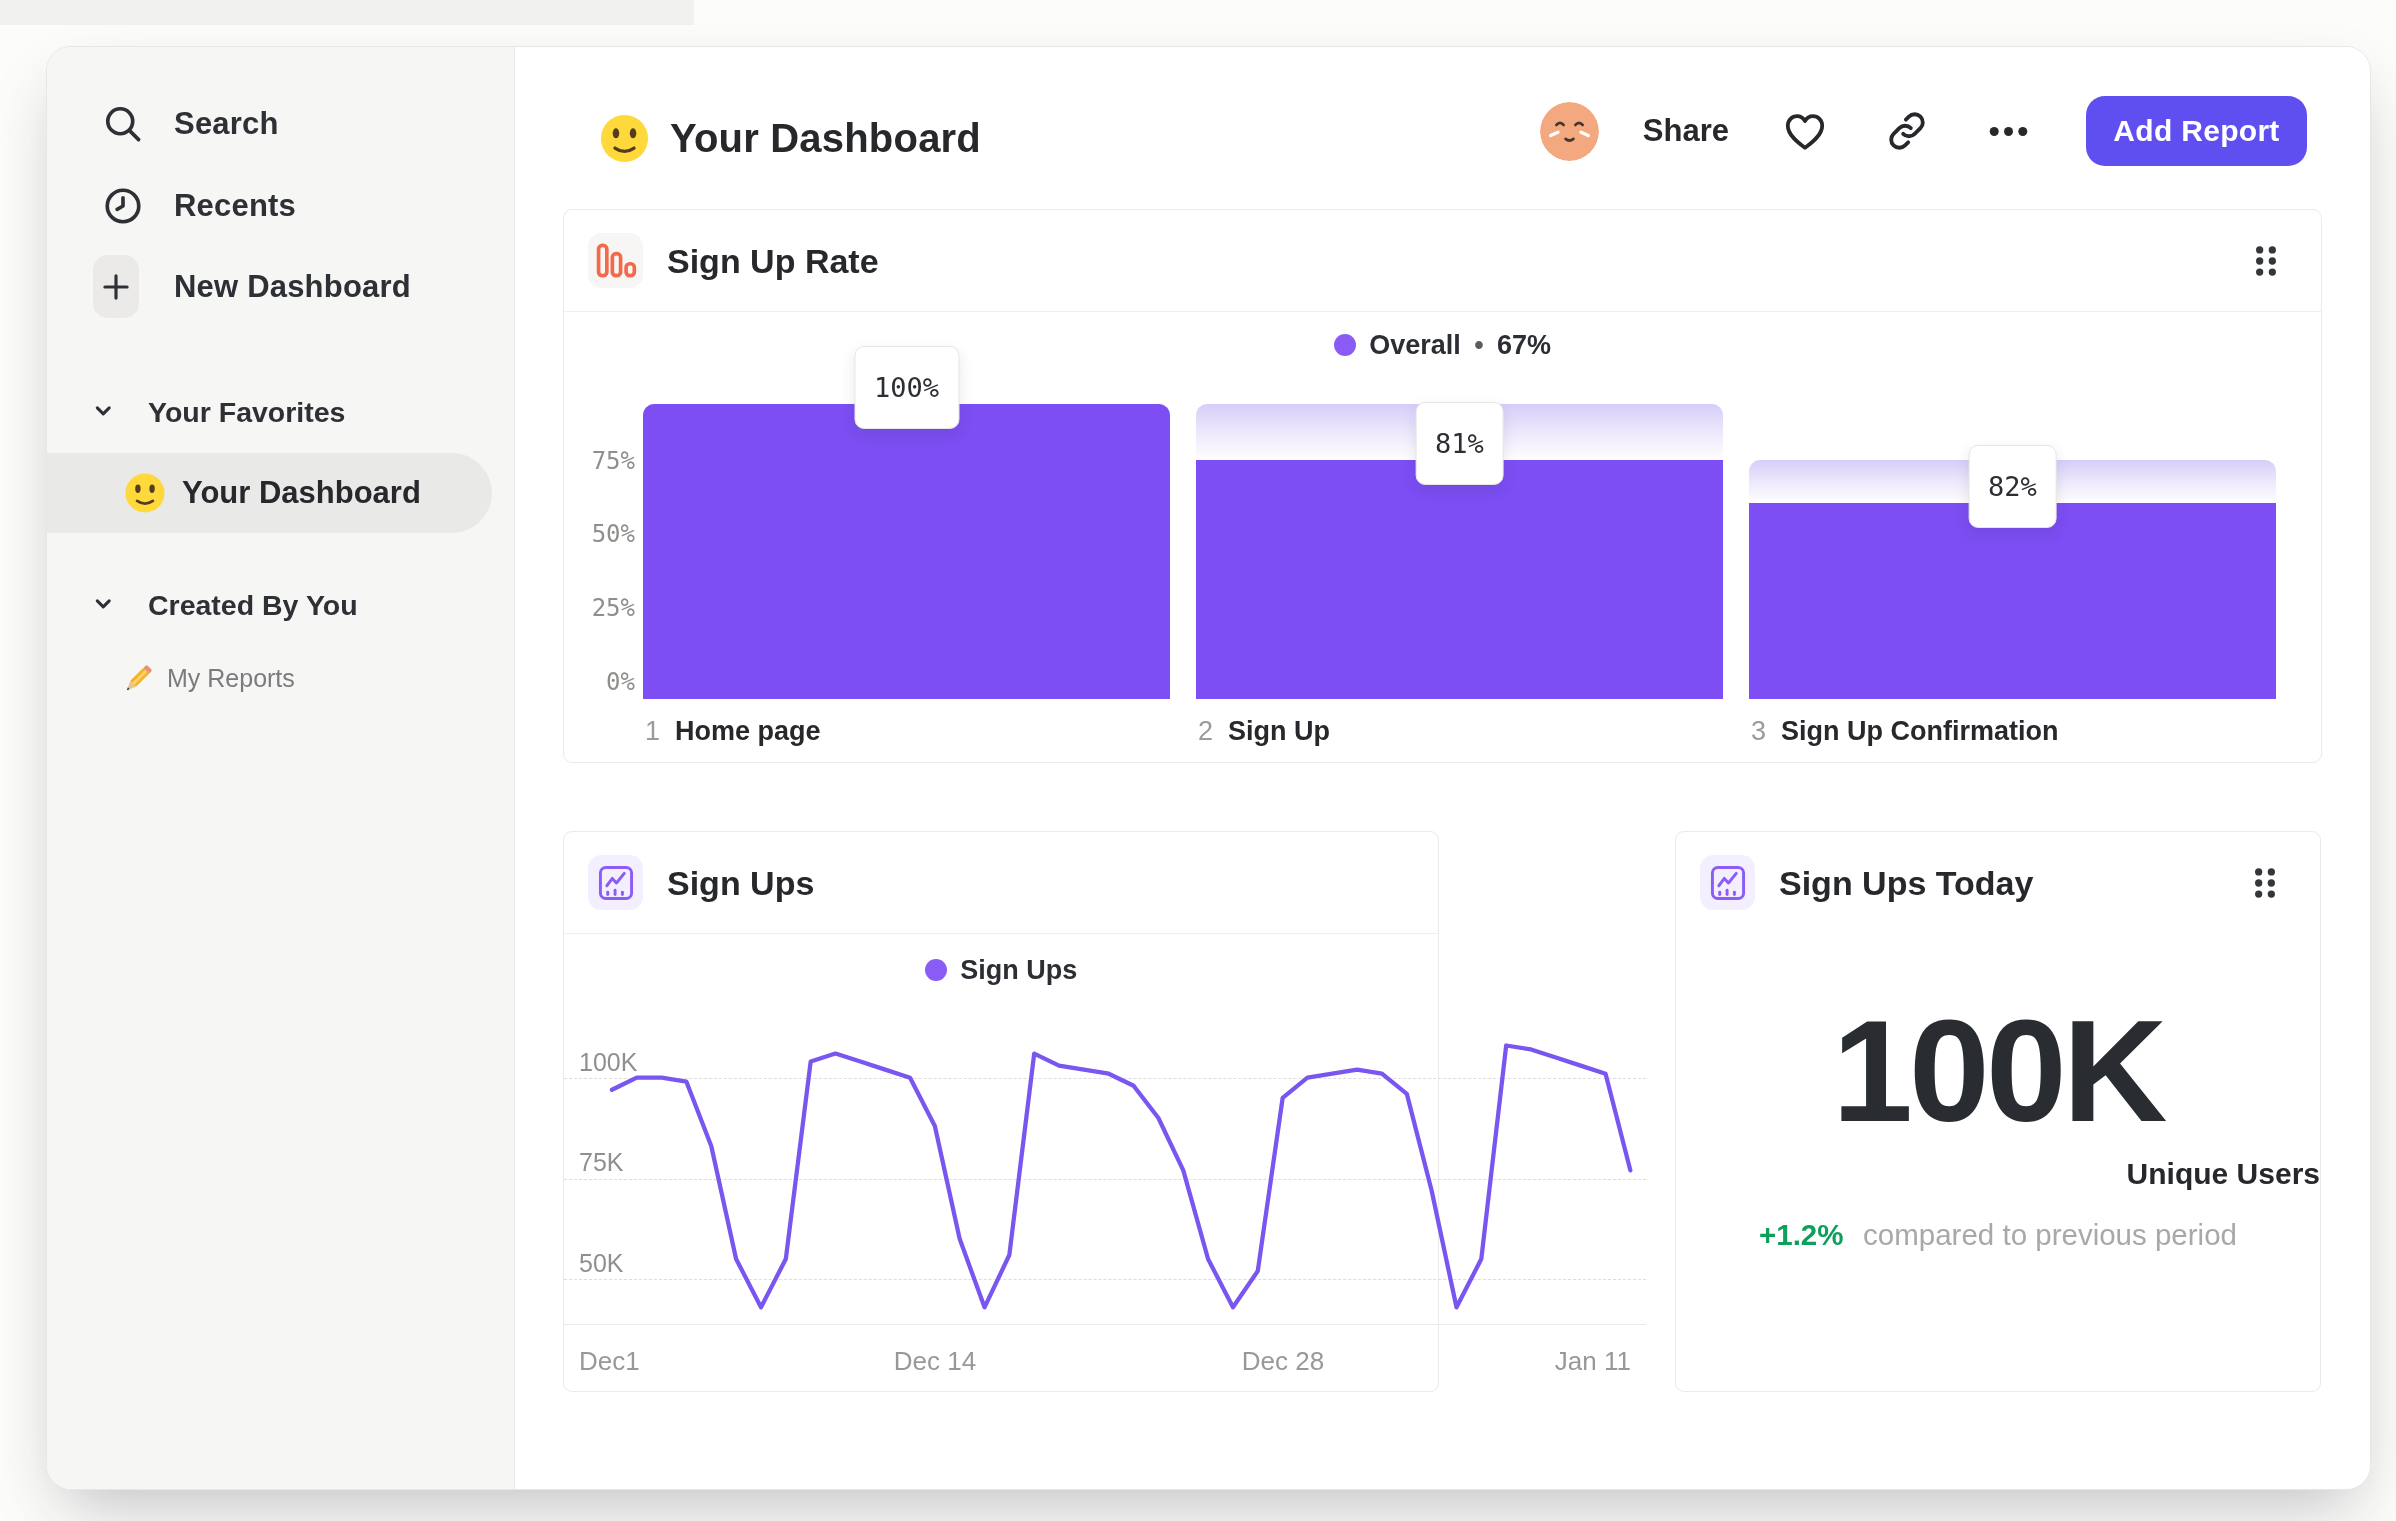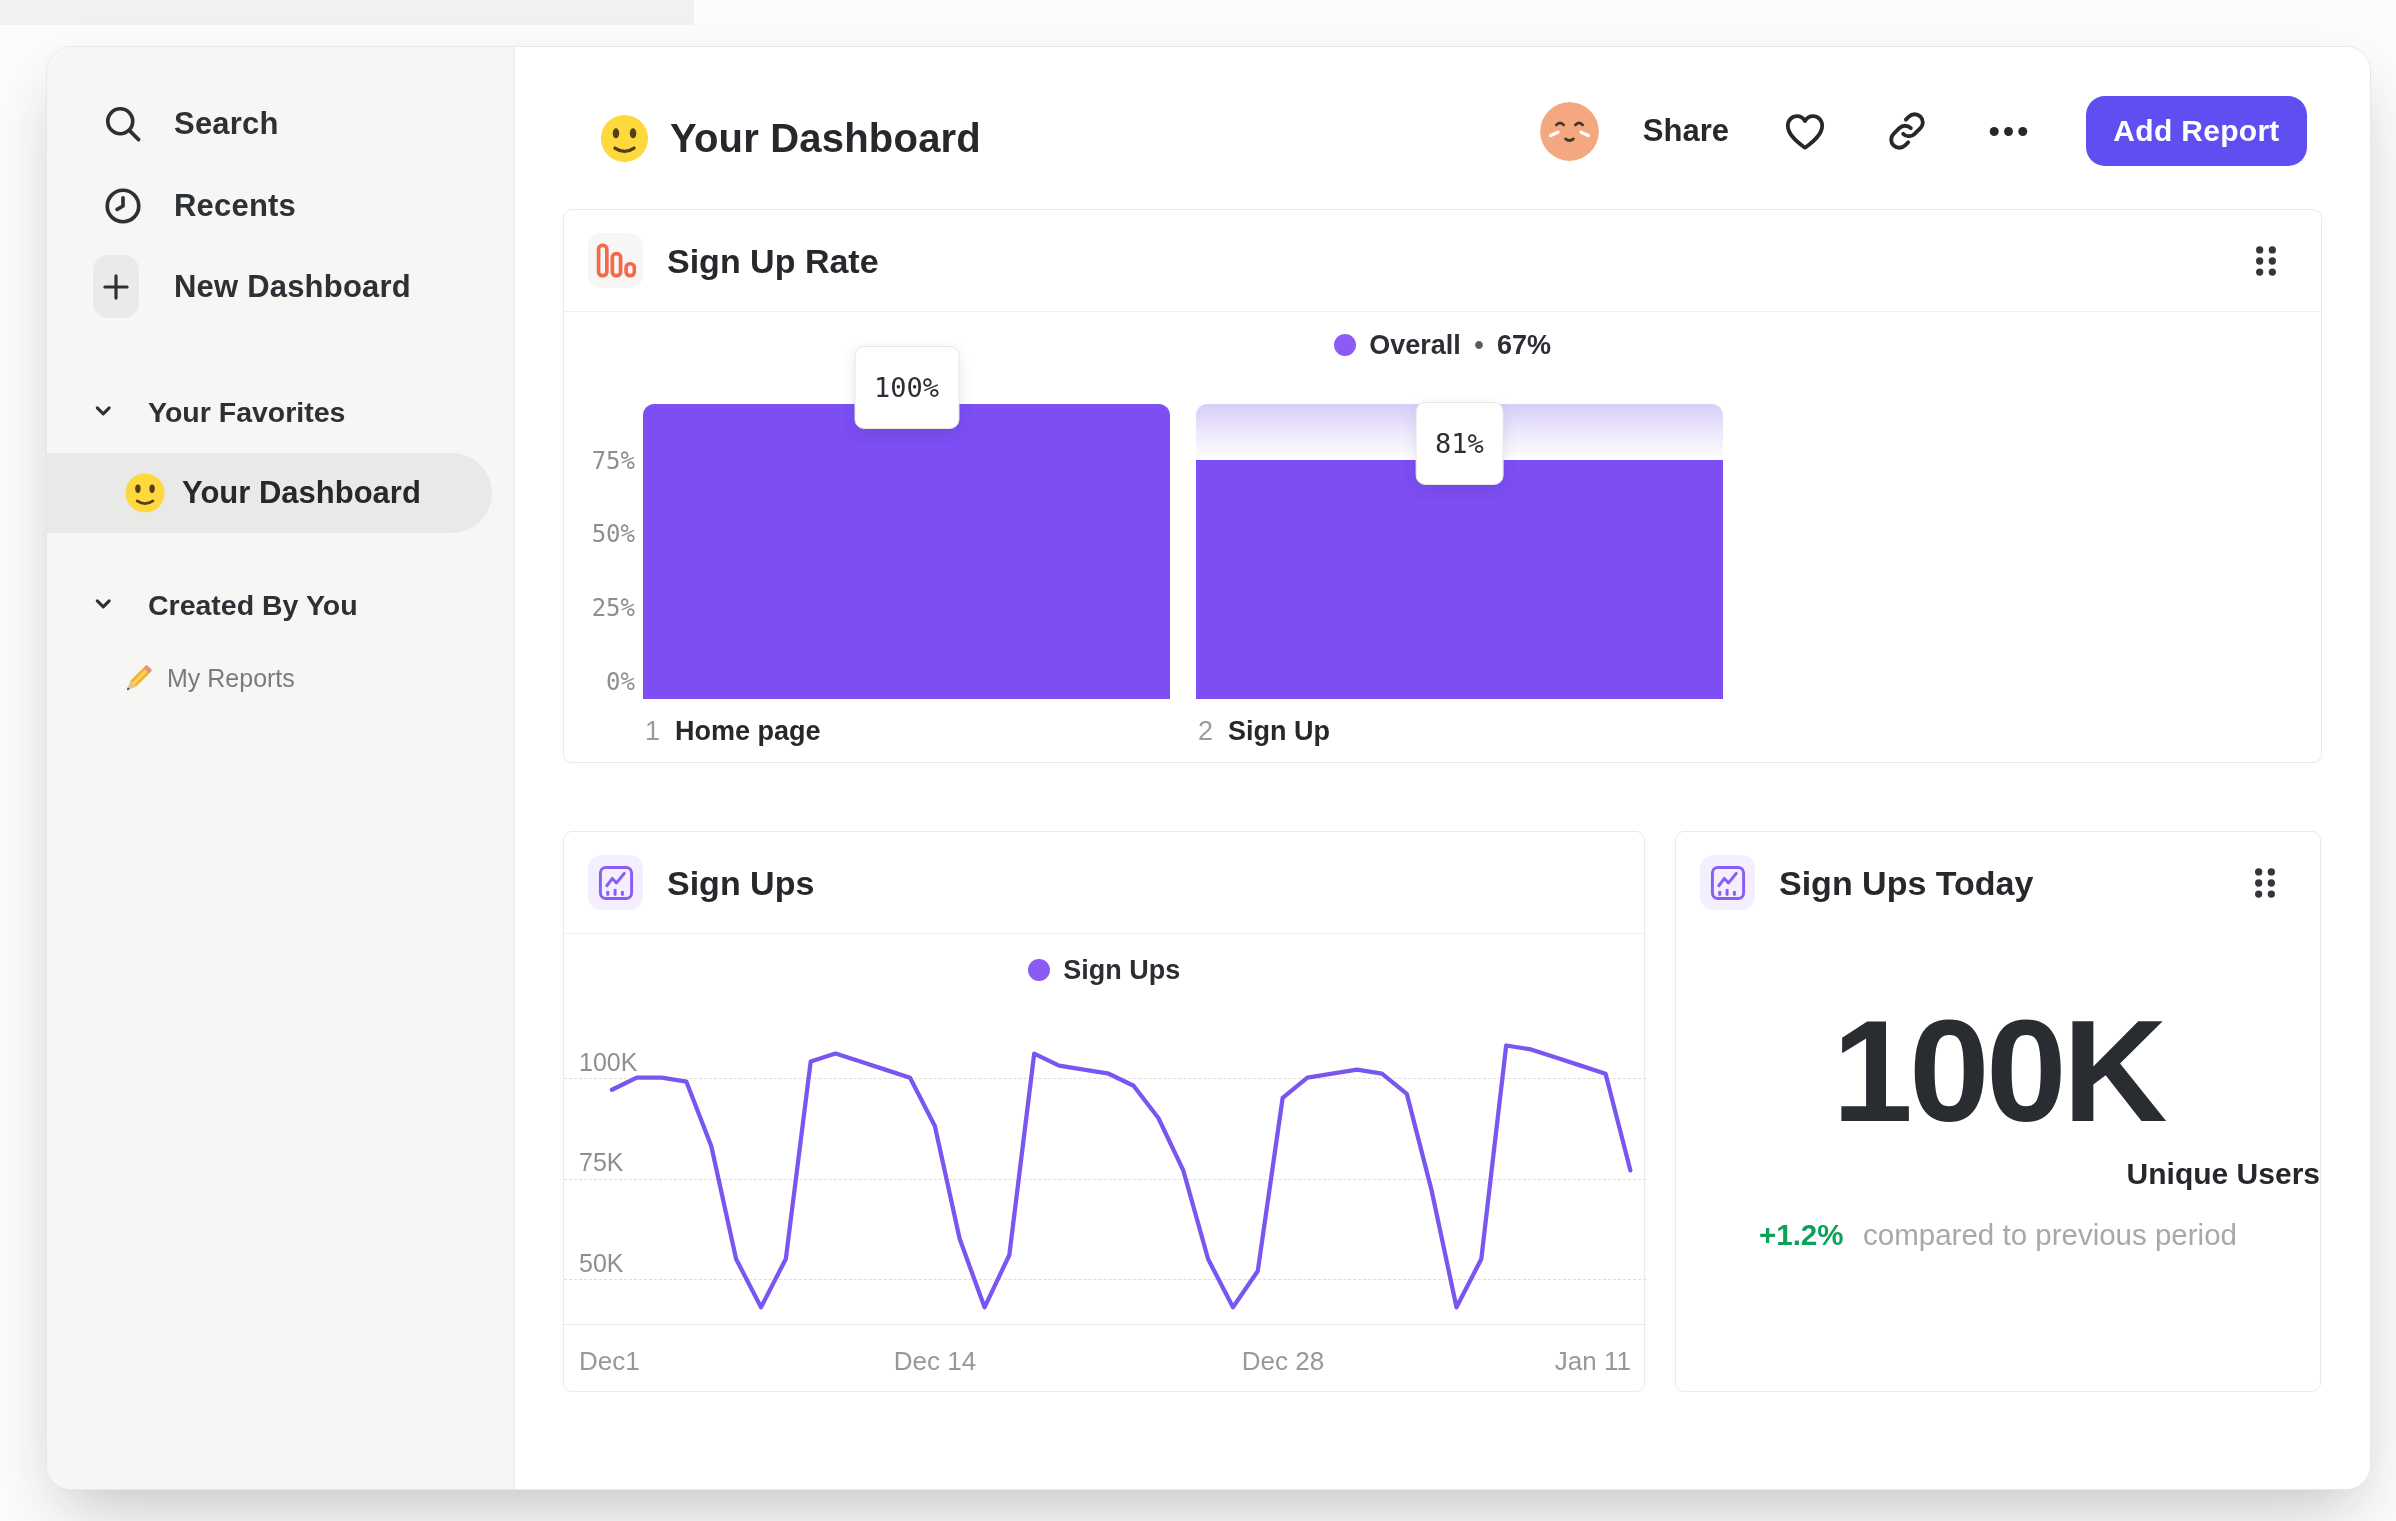--- a/index.html
+++ b/index.html
@@ -93,21 +93,21 @@
   .solid { position:absolute; left:0; bottom:0; width:100%; background:#7c4ef3; }
   .conv-badge { position:absolute; left:50%; transform:translateX(-50%);
                 background:#ffffff; border:1.9px solid #e7e6e4; border-radius:9.5px;
                 box-shadow:0 5.7px 13.3px rgba(40,40,60,.10);
                 padding:25px 19px; font-size:27px; color:#2b2e33; white-space:nowrap; }
   .x-label { position:absolute; left:1.9px; top:calc(100% + 17px); white-space:nowrap; font-size:27px; }
   .x-label .idx { color:#9b9b99; margin-right:15px; font-weight:400; }
   .x-label .lbl { color:#26282b; font-weight:600; }
 
   
-  #line-card { left:516px; top:784px; width:1082px; height:561px; }
+  #line-card { left:516px; top:784px; width:876px; height:561px; }
   #line-card .legend-row { top:119px; height:38px; }
   .plot { position:absolute; left:0; top:164px; width:1082px; height:399px; }
   .gridline { position:absolute; left:0; width:1082px; height:0; border-top:1.9px dashed #dedddb; }
   .l-ytick { position:absolute; left:15px; transform:translateY(-50%); font-size:25px; color:#8f8f8c; }
   .axis-line { position:absolute; left:0; top:328px; width:1082px; border-top:1.9px solid #eceae8; }
   .l-xtick { position:absolute; top:350px; font-size:26px; color:#989896; white-space:nowrap; }
   .plot svg { position:absolute; left:0; top:0; overflow:visible; }
 
   
   #metric-card { left:1628px; top:784px; width:646px; height:561px; }
@@ -293,20 +293,26 @@
             <div class="solid" style="height: 295px; border-radius: 11.4px 11.4px 0px 0px;"></div>
             <div class="conv-badge mono" style="bottom: 270px;">100%</div>
             <div class="x-label"><span class="idx">1</span><span class="lbl">Home page</span></div>
           </div>
           <div class="step-col">
             <div class="ghost" style="bottom: 239px; height: 56px;"></div>
             <div class="solid" style="height: 239px;"></div>
             <div class="conv-badge mono" style="bottom: 214px;">81%</div>
             <div class="x-label"><span class="idx">2</span><span class="lbl">Sign Up</span></div>
           </div>
+          <div class="step-col">
+            <div class="ghost" style="bottom: 196px; height: 43px;"></div>
+            <div class="solid" style="height: 196px;"></div>
+            <div class="conv-badge mono" style="bottom: 171px;">82%</div>
+            <div class="x-label"><span class="idx">3</span><span class="lbl">Sign Up Confirmation</span></div>
+          </div>
         </div>
     </section>
 
     <section class="card" id="line-card" style="left:48px; top:784px;">
       <div class="card-header divided">
         <span class="icon-tile tile-purple">
           <svg width="44" height="44" viewBox="0 0 48 48" fill="none" stroke="#8b5cf6" stroke-width="3.2" stroke-linecap="round" stroke-linejoin="round">
             <rect x="7" y="7" width="34" height="34" rx="6"></rect>
             <polyline points="14 27 20 19 24.5 24 33 13.5"></polyline>
             <line x1="15" y1="34" x2="15" y2="36.5"></line>

